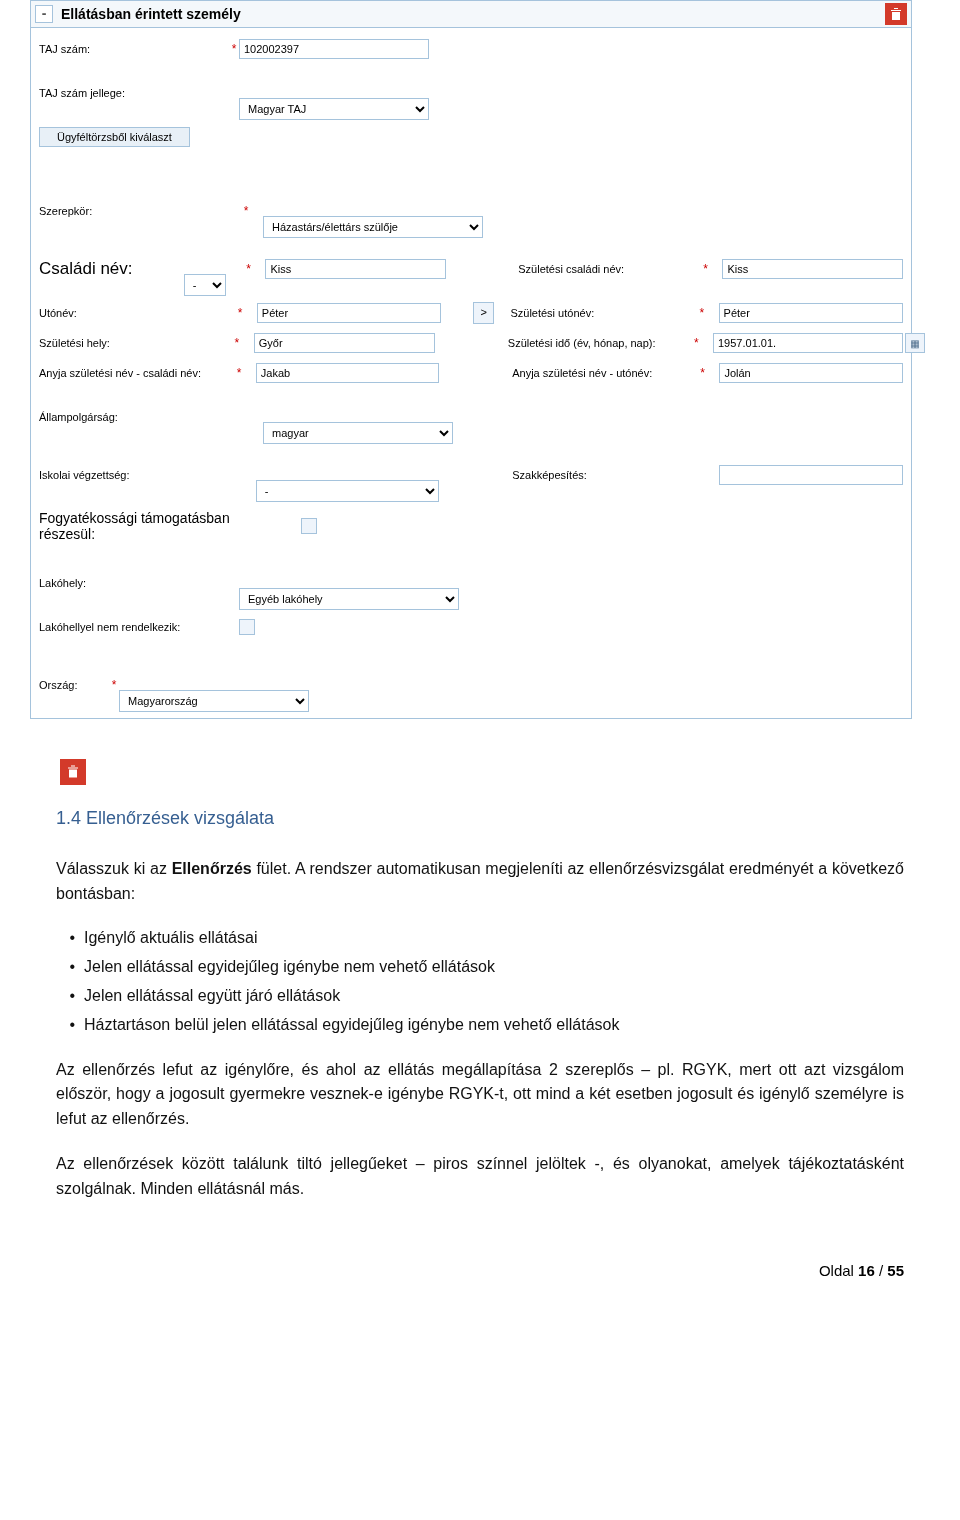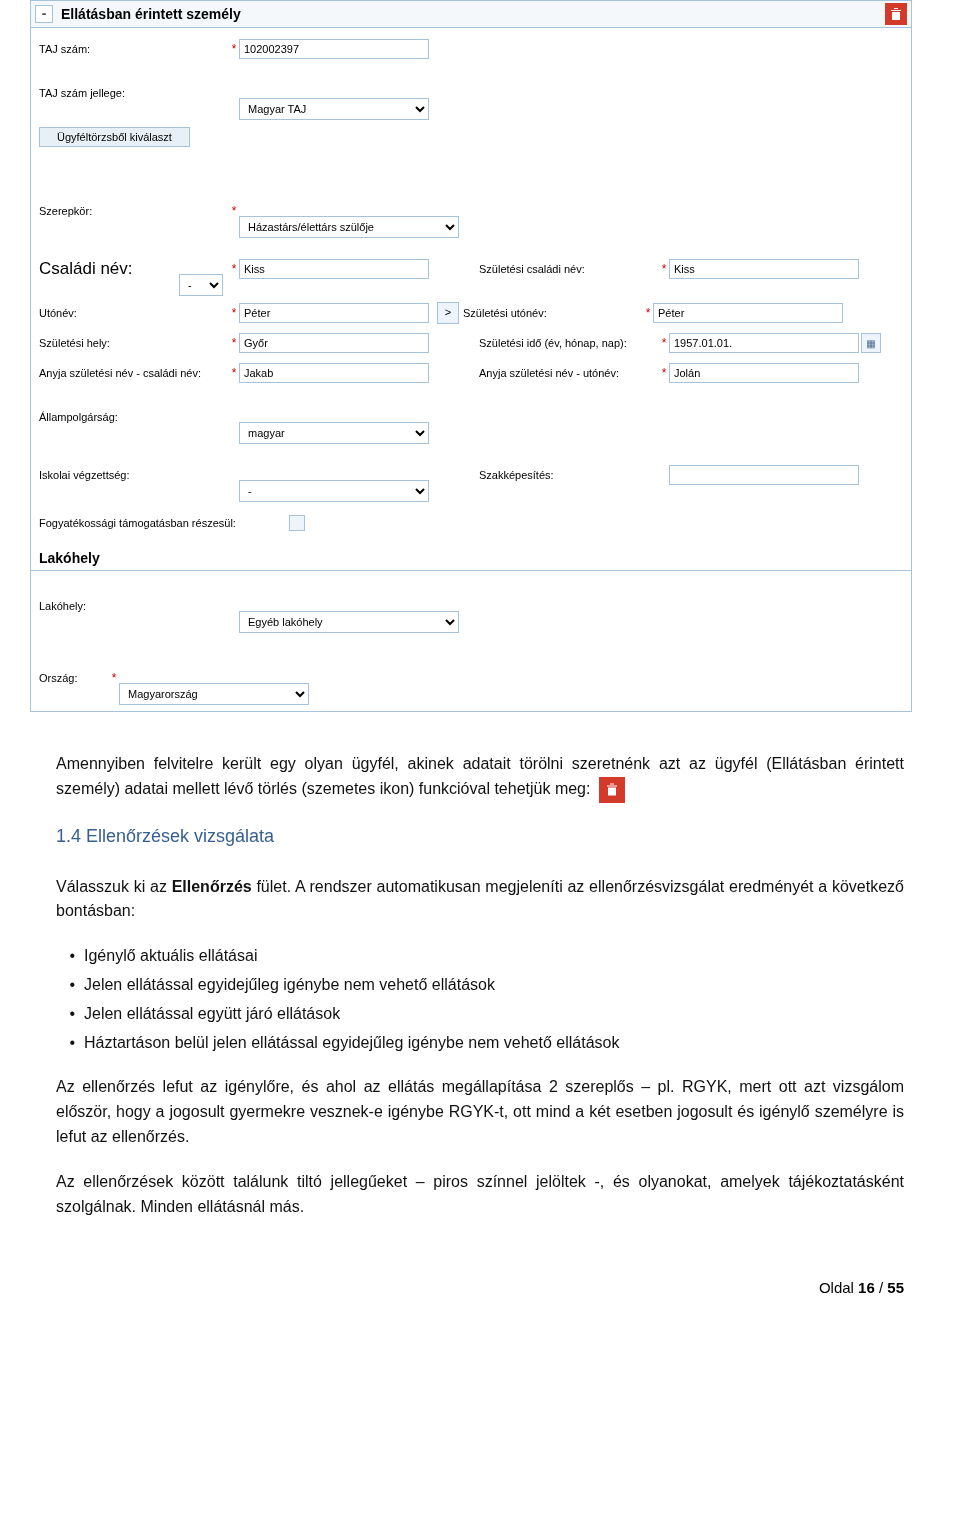--- a/index.html
+++ b/index.html
@@ -49,21 +49,21 @@
     margin-left: auto;
     width: 22px; height: 22px;
     background: #d33a2a;
     position: relative;
     display: flex; align-items: center; justify-content: center;
     cursor: pointer;
   }
   .trash-btn svg { width: 12px; height: 14px; }
   .inner { padding: 8px 8px 2px 8px; }
   .row { display: flex; align-items: center; min-height: 26px; margin-bottom: 4px; }
-  .row2 { display: flex; align-items: center; min-height: 26px; margin-bottom: 4px; gap:0; }
+  .row2 { display: flex; align-items: center; min-height: 26px; margin-bottom: 4px; gap:12px; }
   .lbl { width: 190px; font-size: 11px; color: #000; }
   .req { color: #c00; width: 10px; text-align: center; }
   .noreq { width: 10px; }
   input[type=text], select {
     font-size: 11px;
     font-family: Arial, sans-serif;
     padding: 2px 4px;
     border: 1px solid #a5c3dc;
     background: #fff;
     height: 20px;
@@ -239,44 +239,47 @@
       <div class="lbl">Iskolai végzettség:</div>
       <span class="noreq"></span>
       <select class="w180"><option>-</option></select>
       <div style="width:34px"></div>
       <div class="col-right-lbl">Szakképesítés:</div>
       <span class="noreq"></span>
       <input type="text" class="w180" value="" style="">
     </div>
 
     <div class="row2" style="margin-top:8px">
-      <div style="width:250px;font-size:11px">Fogyatékossági támogatásban részesül:</div>
+      <div style="width:250px;font-size:14px">Fogyatékossági támogatásban részesül:</div>
       <div class="check"></div>
     </div>
   </div>
 
-  <div class="sub-title">Lakóhely</div>
   <div class="inner">
     <div class="row">
       <div class="lbl">Lakóhely:</div>
       <span class="noreq"></span>
       <select class="w200"><option>Egyéb lakóhely</option></select>
+    </div>
+    <div class="row">
+      <div class="lbl">Lakóhellyel nem rendelkezik:</div>
+      <span class="noreq"></span>
+      <div class="check"></div>
     </div>
     <div style="height:14px"></div>
     <div class="row">
       <div style="width:70px;font-size:11px">Ország:</div>
       <span class="req">*</span>
       <select class="w180"><option>Magyarország</option></select>
     </div>
   </div>
 </div>
 
 <div class="doc">
   <p>
-    <span>Amennyiben felvitelre került egy olyan ügyfél, akinek adatait törölni szeretnénk azt az ügyfél (Ellátásban érintett személy) adatai mellett lévő törlés (szemetes ikon) funkcióval tehetjük meg: </span>
     <span class="inline-trash">
       <svg viewBox="0 0 12 14">
           <path fill="#fff" d="M1 3h10v1H1zM2 5h8v8H2zM4 1h4v1H4z"></path>
         </svg>
     </span>
   </p>
 
   <div class="heading">1.4   Ellenőrzések vizsgálata</div>
 
   <p>

